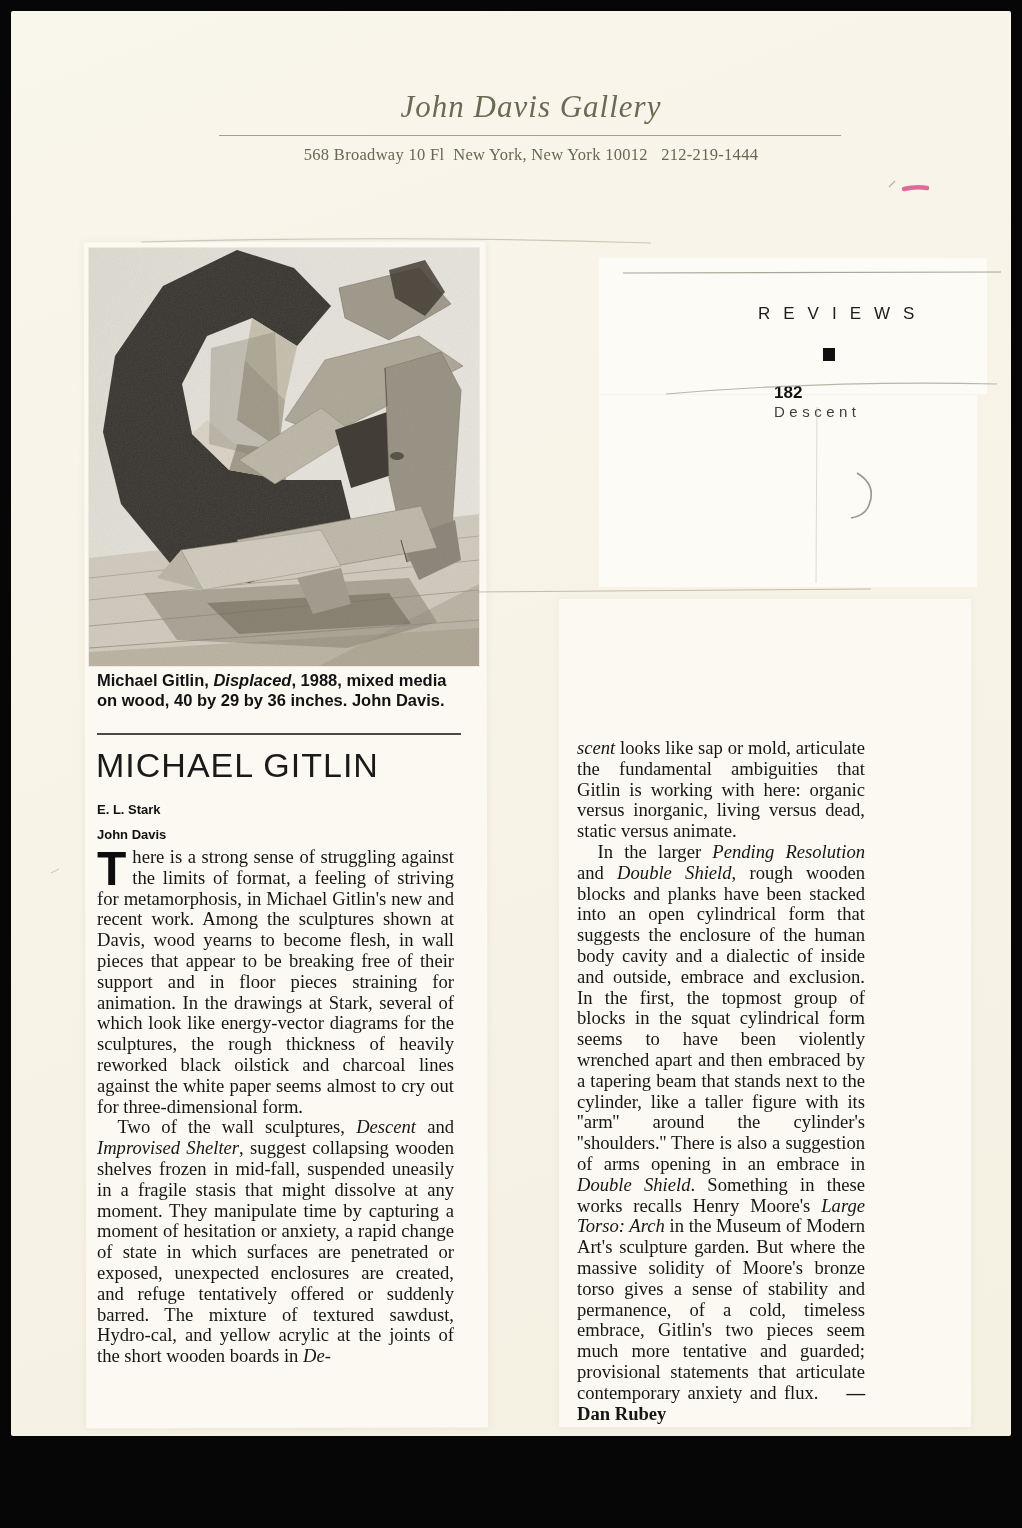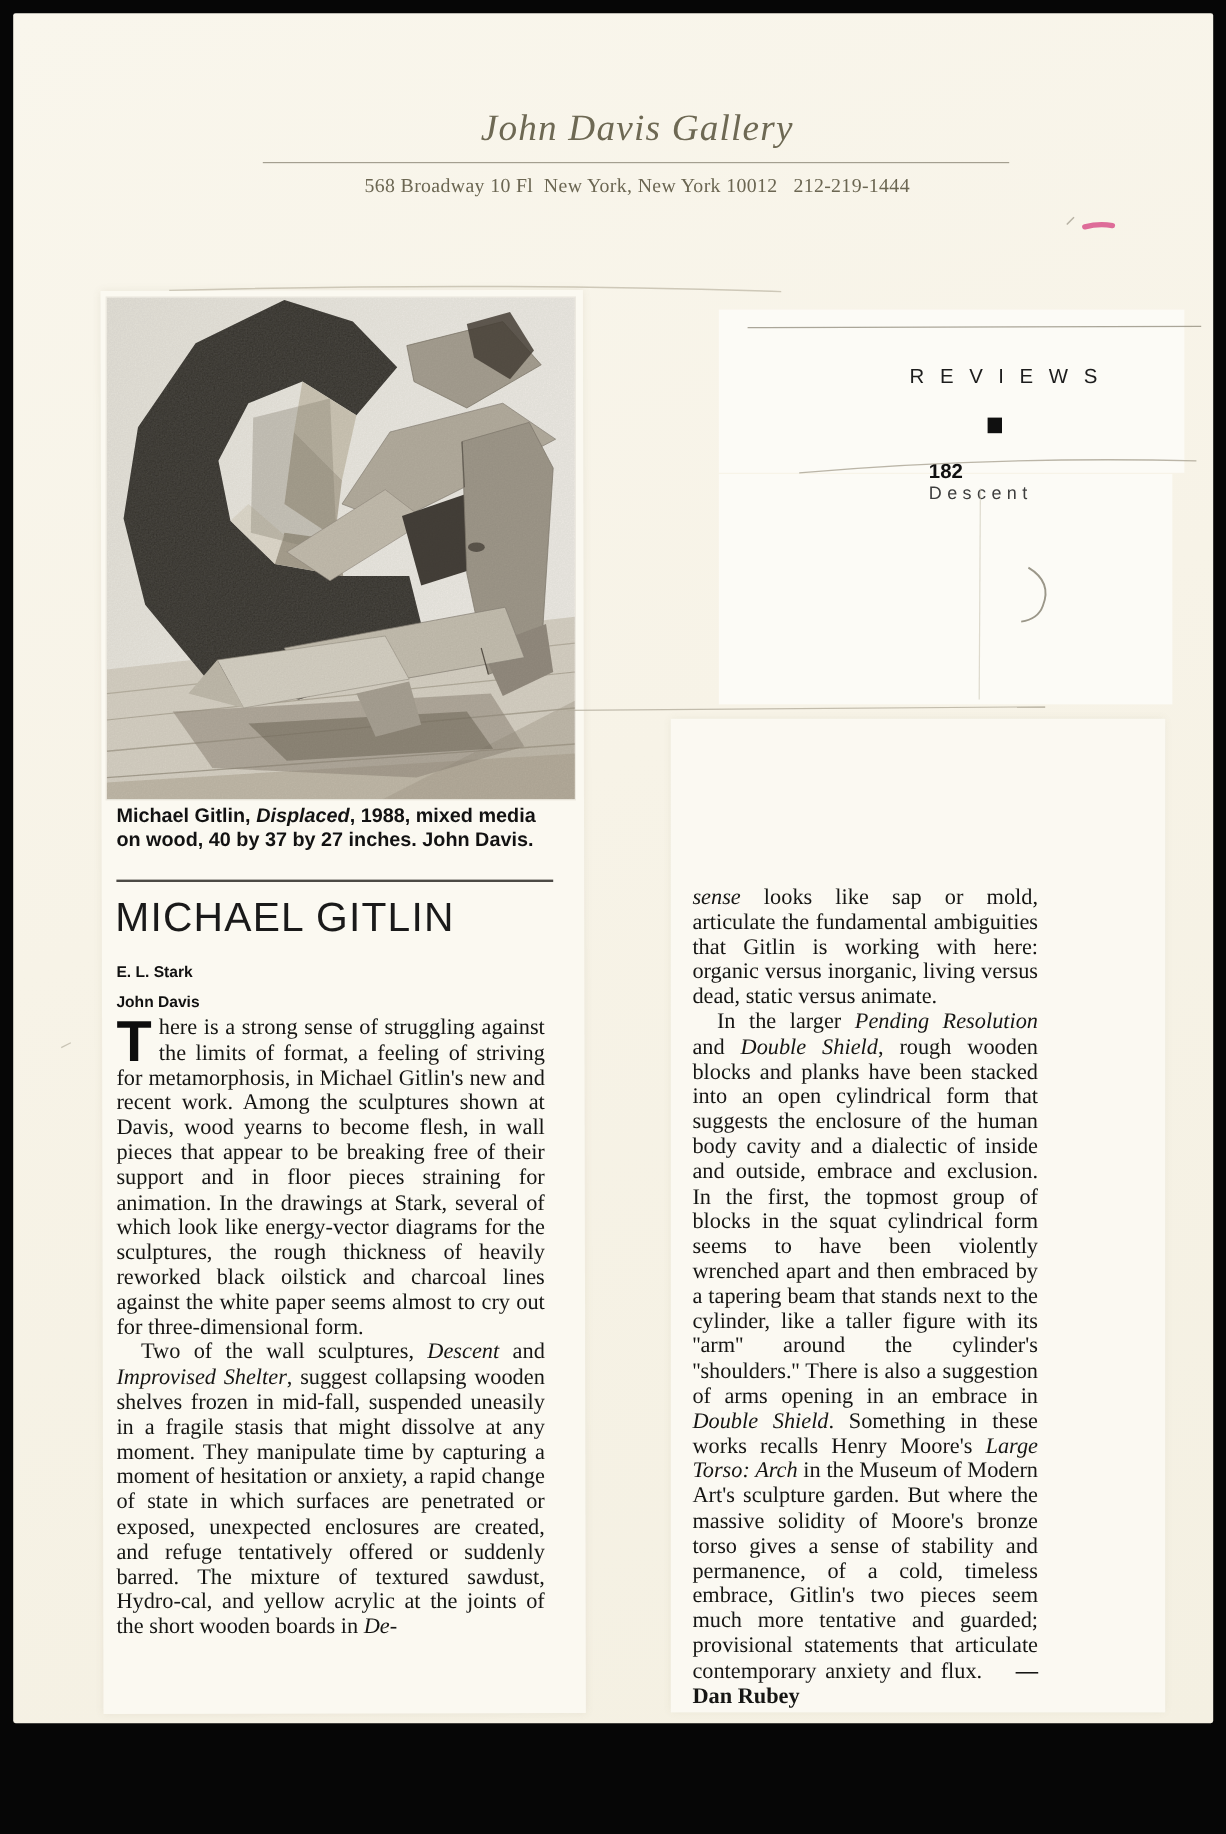--- a/index.html
+++ b/index.html
@@ -141,35 +141,35 @@
       <polygon points="92,302 114,342 68,330" fill="#c3bdae"></polygon>
       <polygon points="208,330 252,320 262,356 224,366" fill="#aaa395"></polygon>
       <path d="M318,314 L312,292" stroke="#5a544a" stroke-width="1" fill="none"></path>
       <path d="M298,158 L296,120" stroke="#6b655a" stroke-width="1" fill="none"></path>
       <ellipse cx="308" cy="208" rx="7" ry="4" fill="#4c463d" opacity="0.8"></ellipse>
 
       <rect x="0" y="0" width="390" height="418" filter="url(#grainDark)" opacity="0.06"></rect>
     </svg>
   </div>
 
-  <div class="caption"><span class="seg-b">Michael Gitlin, </span><span class="seg-bi">Displaced</span><span class="seg-b">, 1988, mixed media on wood, 40 by 37 by 27 inches. John Davis.</span></div>
+  <div class="caption"><span class="seg-b">Michael Gitlin, </span><span class="seg-bi">Displaced</span><span class="seg-b">, 1988, mixed media on wood, 40 by 29 by 36 inches. John Davis.</span></div>
   <div class="caption-rule"></div>
 
   <div class="article-title">MICHAEL GITLIN</div>
   <div class="byline">
     <div>E. L. Stark</div>
     <div>John Davis</div>
   </div>
 
   <div class="col col-1">
       <p class="body-para"><span class="dropcap">T</span><span class="seg-n">here is a strong sense of struggling against the limits of format, a feeling of striving for metamorphosis, in Michael Gitlin's new and recent work. Among the sculptures shown at Davis, wood yearns to become flesh, in wall pieces that appear to be breaking free of their support and in floor pieces straining for animation. In the drawings at Stark, several of which look like energy-vector diagrams for the sculptures, the rough thickness of heavily reworked black oilstick and charcoal lines against the white paper seems almost to cry out for three-dimensional form.</span></p>
       <p class="body-para indent"><span class="seg-n">Two of the wall sculptures, </span><span class="seg-i">Descent</span><span class="seg-n"> and </span><span class="seg-i">Improvised Shelter</span><span class="seg-n">, suggest collapsing wooden shelves frozen in mid-fall, suspended uneasily in a fragile stasis that might dissolve at any moment. They manipulate time by capturing a moment of hesitation or anxiety, a rapid change of state in which surfaces are penetrated or exposed, unexpected enclosures are created, and refuge tentatively offered or suddenly barred. The mixture of textured sawdust, Hydro-cal, and yellow acrylic at the joints of the short wooden boards in </span><span class="seg-i">De-</span></p>
     </div>
   <div class="col col-2">
-      <p class="body-para"><span class="seg-i">sense</span><span class="seg-n"> looks like sap or mold, articulate the fundamental ambiguities that Gitlin is working with here: organic versus inorganic, living versus dead, static versus animate.</span></p>
+      <p class="body-para"><span class="seg-i">scent</span><span class="seg-n"> looks like sap or mold, articulate the fundamental ambiguities that Gitlin is working with here: organic versus inorganic, living versus dead, static versus animate.</span></p>
       <p class="body-para indent"><span class="seg-n">In the larger </span><span class="seg-i">Pending Resolution</span><span class="seg-n"> and </span><span class="seg-i">Double Shield</span><span class="seg-n">, rough wooden blocks and planks have been stacked into an open cylindrical form that suggests the enclosure of the human body cavity and a dialectic of inside and outside, embrace and exclusion. In the first, the topmost group of blocks in the squat cylindrical form seems to have been violently wrenched apart and then embraced by a tapering beam that stands next to the cylinder, like a taller figure with its ''arm'' around the cylinder's ''shoulders.'' There is also a suggestion of arms opening in an embrace in </span><span class="seg-i">Double Shield</span><span class="seg-n">. Something in these works recalls Henry Moore's </span><span class="seg-i">Large Torso: Arch</span><span class="seg-n"> in the Museum of Modern Art's sculpture garden. But where the massive solidity of Moore's bronze torso gives a sense of stability and permanence, of a cold, timeless embrace, Gitlin's two pieces seem much more tentative and guarded; provisional statements that articulate contemporary anxiety and flux.</span><span class="seg-n">  </span><span class="seg-b">—Dan Rubey</span></p>
     </div>
 
   <svg class="artifacts" viewBox="0 0 1000 1505">
     <path d="M130,231 Q 400,224 640,232" stroke="#c3bdab" stroke-width="1.2" fill="none" opacity="0.8"></path>
     <path d="M612,262 L 990,261" stroke="#8f8a79" stroke-width="1.1" fill="none" opacity="0.75"></path>
     <path d="M655,383 Q 820,369 986,373" stroke="#aaa493" stroke-width="1.1" fill="none" opacity="0.8"></path>
     <path d="M462,581 L 860,578" stroke="#b4ae9d" stroke-width="1" fill="none" opacity="0.8"></path>
     <path d="M806,396 L 805,572" stroke="#cac4b3" stroke-width="1" fill="none" opacity="0.6"></path>
     <path d="M846,462 q 20,12 12,32 q -4,11 -18,13" stroke="#8a8576" stroke-width="1.6" fill="none" opacity="0.85"></path>

